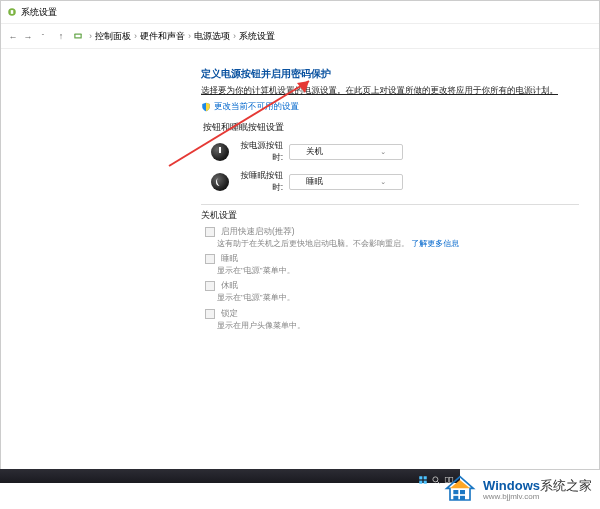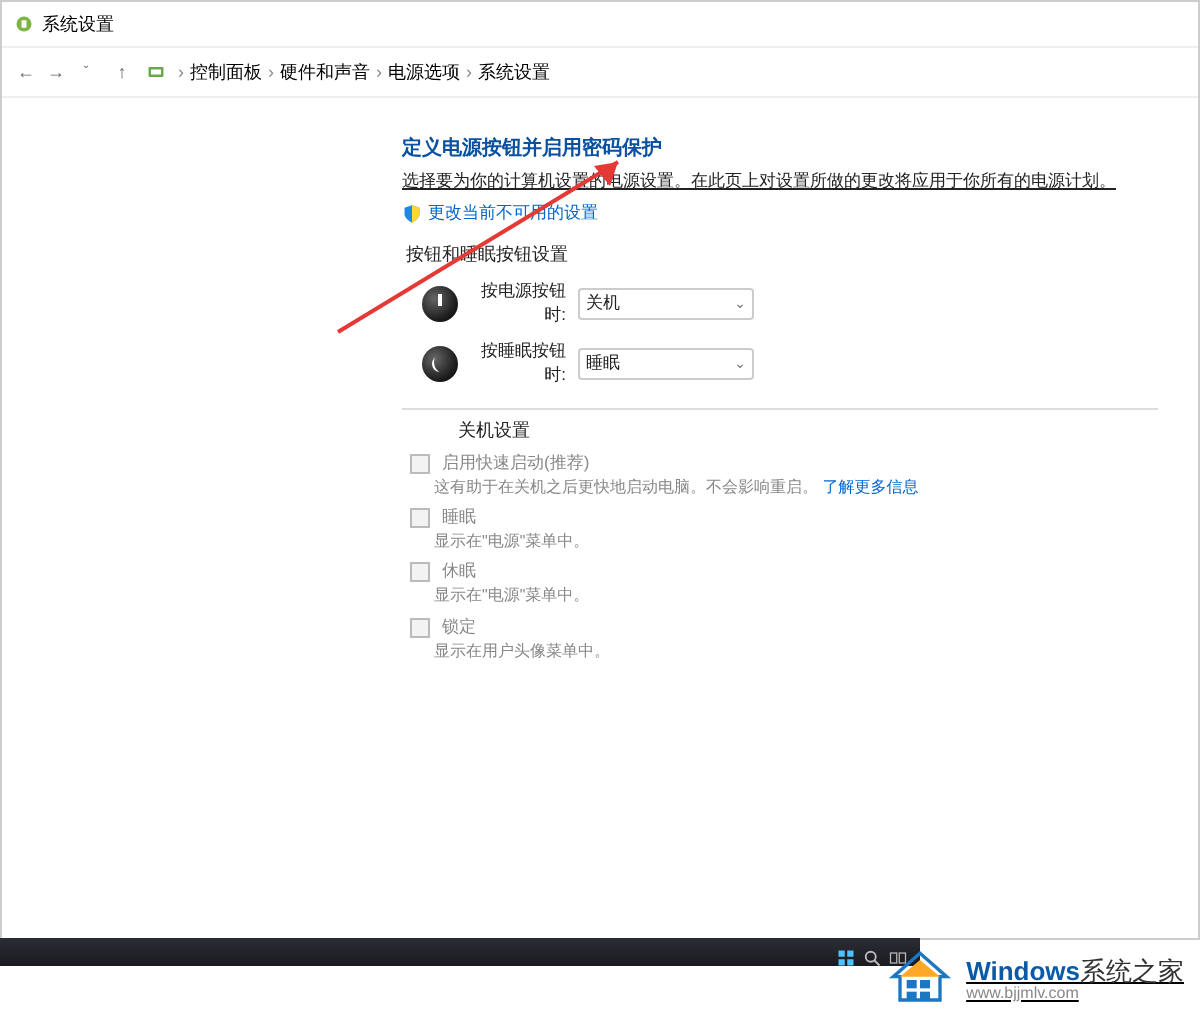--- a/index.html
+++ b/index.html
@@ -138,35 +138,34 @@
     font-size: 8.5px;
   }
   .dropdown {
     display: flex;
     align-items: center;
     justify-content: space-between;
     width: 80px;
     height: 14px;
     border: 1px solid #ccc;
     border-radius: 2px;
-    padding: 0 3px;
+    padding: 0 16px;
     font-size: 8.5px;
   }
   .dropdown .chev {
     font-size: 7px;
     color: #777;
   }
   .divider {
     border-top: 1px solid #ddd;
     margin: 2px 0 4px 0;
   }
   .shutdown-title {
     font-size: 9px;
     margin-bottom: 4px;
-    margin-left: 28px;
   }
   .setting-block {
     margin: 0 0 4px 4px;
   }
   .chk-row {
     display: flex;
     align-items: center;
     gap: 6px;
     font-size: 8.5px;
     color: #888;
@@ -192,21 +191,20 @@
     pointer-events: none;
   }
   
   .footer-logo {
     position: absolute;
     right: 8px;
     bottom: 4px;
     display: flex;
     align-items: center;
     gap: 6px;
-    text-decoration: underline;
   }
   .footer-logo .house {
     width: 34px; height: 30px;
   }
   .footer-text {
     display: flex;
     flex-direction: column;
     line-height: 1;
   }
   .footer-text .big {

